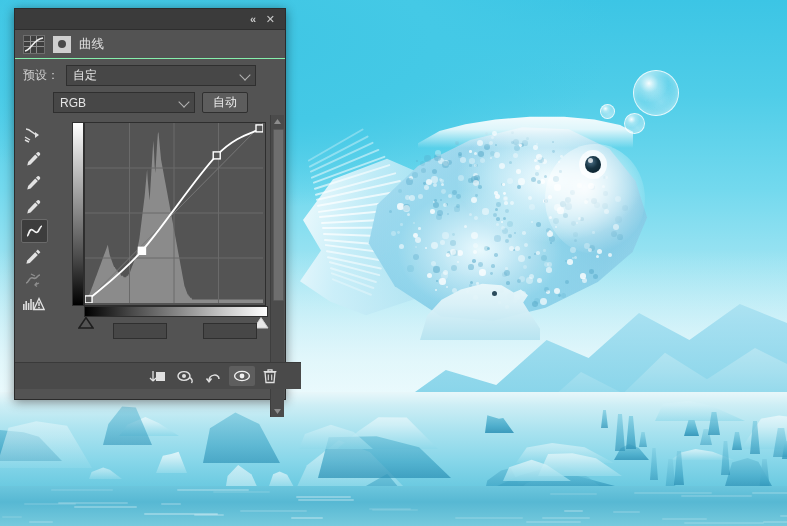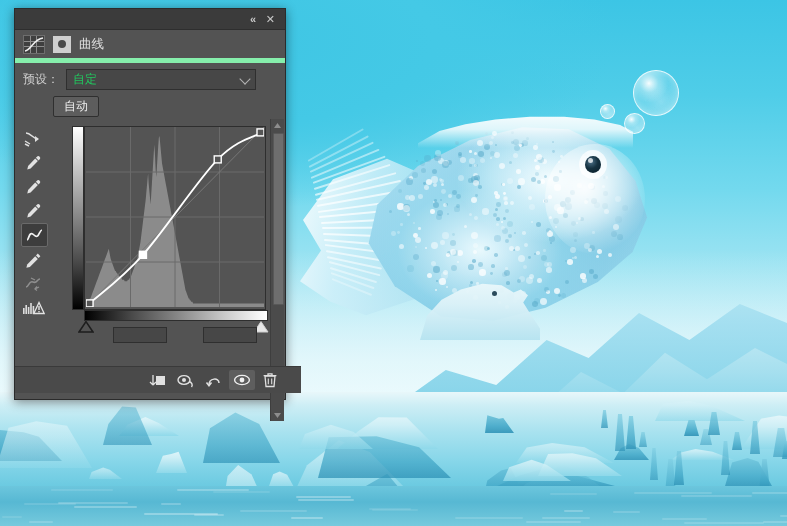--- a/index.html
+++ b/index.html
@@ -124,26 +124,26 @@
   .hamburger i{display:block;height:1.5px;background:#c6c6c6;margin-bottom:3px;}
 
   .adjhead{height:28px;display:flex;align-items:center;padding:0 8px;gap:8px;background:#535353;}
   .adj-ico{width:20px;height:17px;background:#3f3f3f;border:1px solid #6e6e6e;position:relative;overflow:hidden;}
   .adj-ico .g{position:absolute;background:#8d8d8d;}
   .adj-ico .c{position:absolute;left:0;top:0;width:100%;height:100%;}
   .mask-thumb{width:18px;height:17px;background:#cfcfcf;display:flex;align-items:center;justify-content:center;}
   .mask-thumb .dot{width:8px;height:8px;border-radius:50%;background:#4a4a4a;}
   .adj-title{font-size:12.5px;color:#e2e2e2;}
 
-  .body{position:relative;height:330px;border-top:5px solid #86efac;background:#535353;text-align:center;}
+  .body{position:relative;height:330px;border-top:1px solid #86efac;background:#535353;}
 
   .row{display:flex;align-items:center;padding:0 8px;gap:7px;}
   .label{font-size:12px;color:#cfcfcf;white-space:nowrap;}
   .select{
-    background:#474747;border:1px solid #2f2f2f;height:19px;color:#22c55e;
+    background:#474747;border:1px solid #2f2f2f;height:19px;color:#e5e5e5;
     font-size:12px;display:flex;align-items:center;padding:0 6px;position:relative;cursor:pointer;
   }
   .select .chev{position:absolute;right:6px;top:5px;width:7px;height:7px;border-right:1.5px solid #b4b4b4;border-bottom:1.5px solid #b4b4b4;transform:rotate(45deg);}
   .btn{
     background:#5d5d5d;border:1px solid #2f2f2f;border-radius:2px;height:19px;min-width:44px;
     color:#ececec;font-size:12px;display:flex;align-items:center;justify-content:center;cursor:pointer;
   }
 
   
   .tools{position:absolute;left:6px;top:64px;width:26px;display:flex;flex-direction:column;gap:2px;}
@@ -639,20 +639,24 @@
 
       <div class="row" style="position:absolute;left:0;top:6px;width:240px;">
         <span class="label">预设：</span>
         <div class="select" style="width:176px;">
           <span>自定</span>
           <span class="chev"></span>
         </div>
       </div>
 
       <div class="row" style="position:absolute;left:30px;top:33px;width:230px;">
+        <div class="select" style="width:128px;">
+          <span>RGB</span>
+          <span class="chev"></span>
+        </div>
         <div class="btn">自动</div>
       </div>
 
       <div class="tools">
         <div class="tool">
           <svg width="19" height="17" viewBox="0 0 19 17">
             <path d="M2 3 C7 3, 9 9, 14 9" stroke="#e0e0e0" stroke-width="1.6" fill="none"></path>
             <path d="M11 6 L15 9 L11 12 Z" fill="#e0e0e0"></path>
             <path d="M1 11 L6 14 M1 14 L5 16" stroke="#e0e0e0" stroke-width="1.4"></path>
           </svg>

